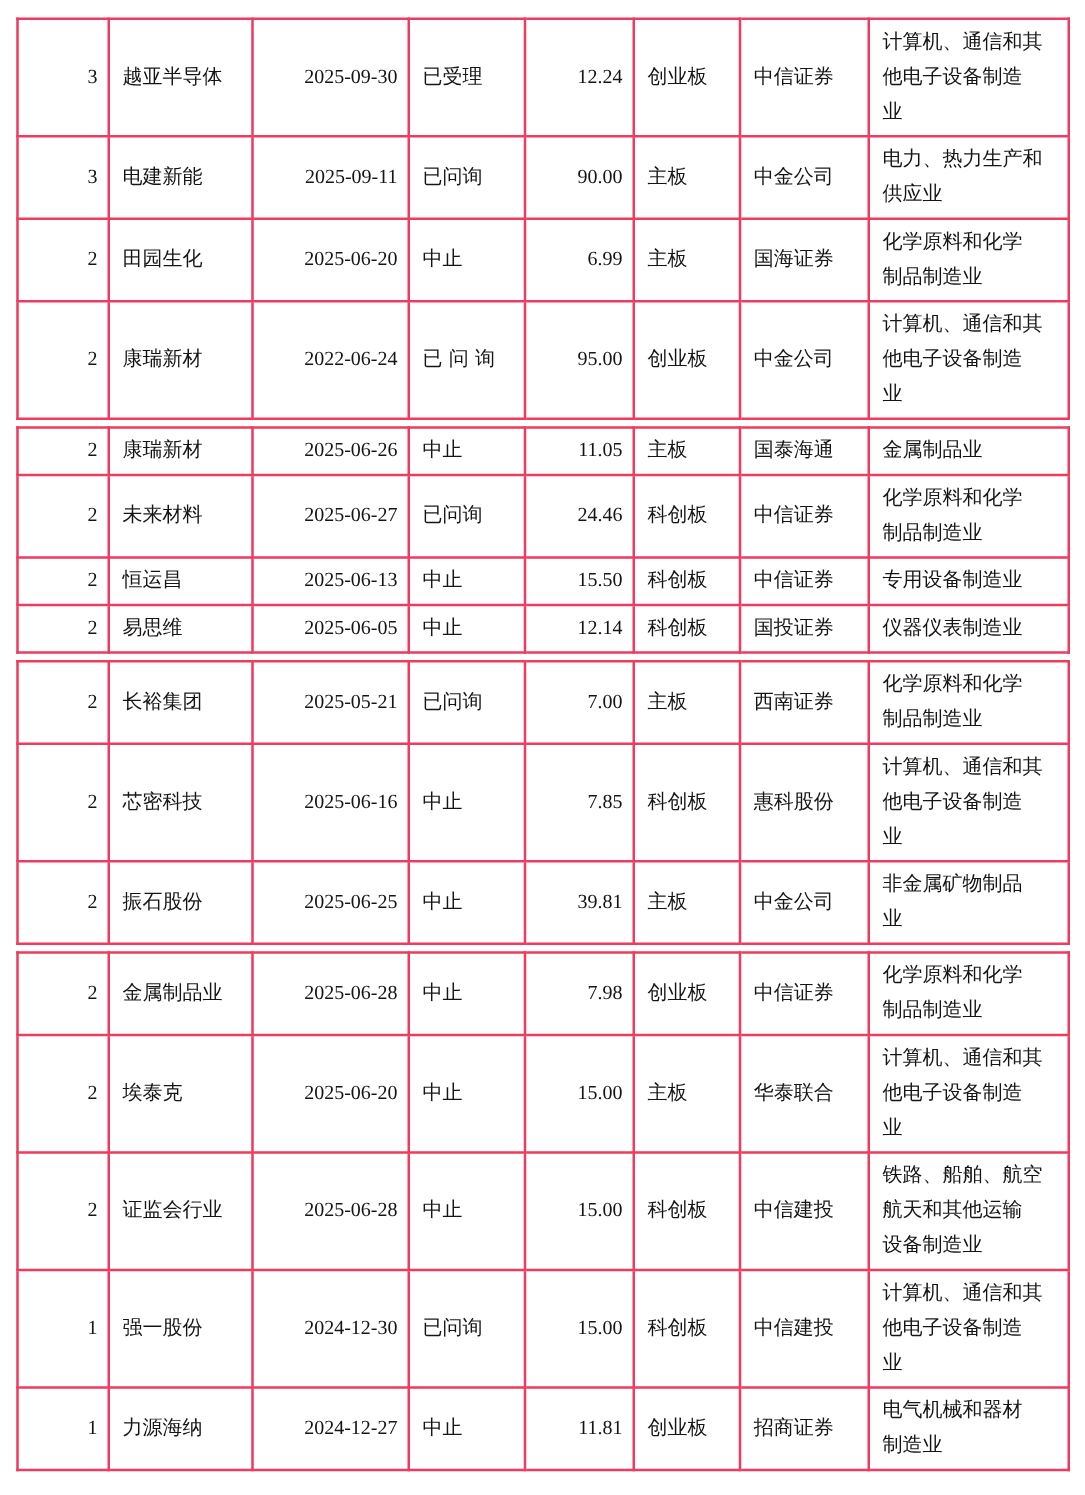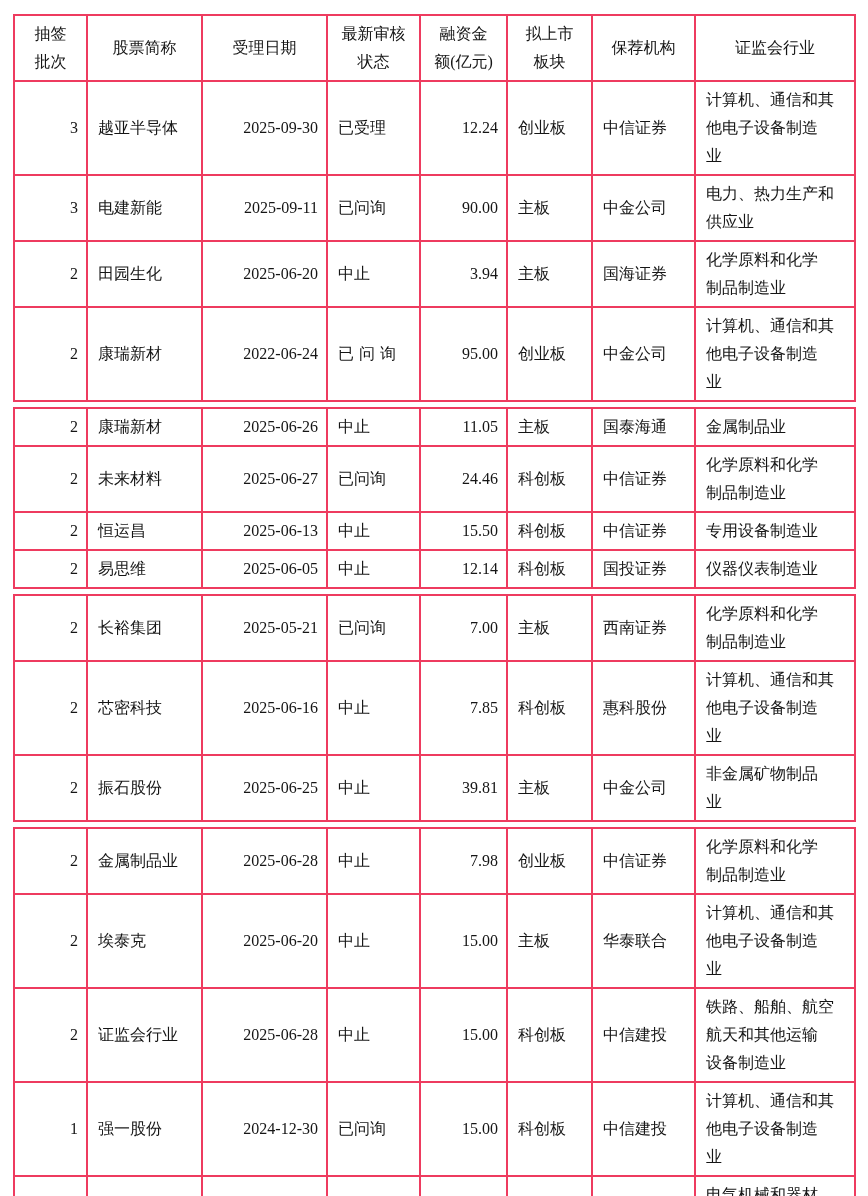--- a/index.html
+++ b/index.html
@@ -47,34 +47,20 @@
       <col style="width:73px">
         <col style="width:115px">
         <col style="width:125px">
         <col style="width:93px">
       <col style="width:87px">
         <col style="width:85px">
         <col style="width:103px">
         <col style="width:160px">
     </colgroup>
     <tbody>
-        <tr>
-      <th>抽签
-批次</th>
-      <th>股票简称</th>
-      <th>受理日期</th>
-      <th>最新审核
-状态</th>
-      <th>融资金
-额(亿元)</th>
-      <th>拟上市
-板块</th>
-      <th>保荐机构</th>
-      <th>证监会行业</th>
-    </tr>
     <tr>
       <td class="num">3</td>
       <td class="txt">越亚半导体</td>
       <td class="num">2025-09-30</td>
       <td class="txt">已受理</td>
       <td class="num">12.24</td>
       <td class="txt">创业板</td>
       <td class="txt">中信证券</td>
       <td class="txt pre">计算机、通信和其
 他电子设备制造
@@ -89,21 +75,21 @@
       <td class="txt">主板</td>
       <td class="txt">中金公司</td>
       <td class="txt pre">电力、热力生产和
 供应业</td>
     </tr>
     <tr>
       <td class="num">2</td>
       <td class="txt">田园生化</td>
       <td class="num">2025-06-20</td>
       <td class="txt">中止</td>
-      <td class="num">3.94</td>
+      <td class="num">6.99</td>
       <td class="txt">主板</td>
       <td class="txt">国海证券</td>
       <td class="txt pre">化学原料和化学
 制品制造业</td>
     </tr>
     <tr>
       <td class="num">2</td>
       <td class="txt">康瑞新材</td>
       <td class="num">2022-06-24</td>
       <td class="txt ls">已问询</td>

